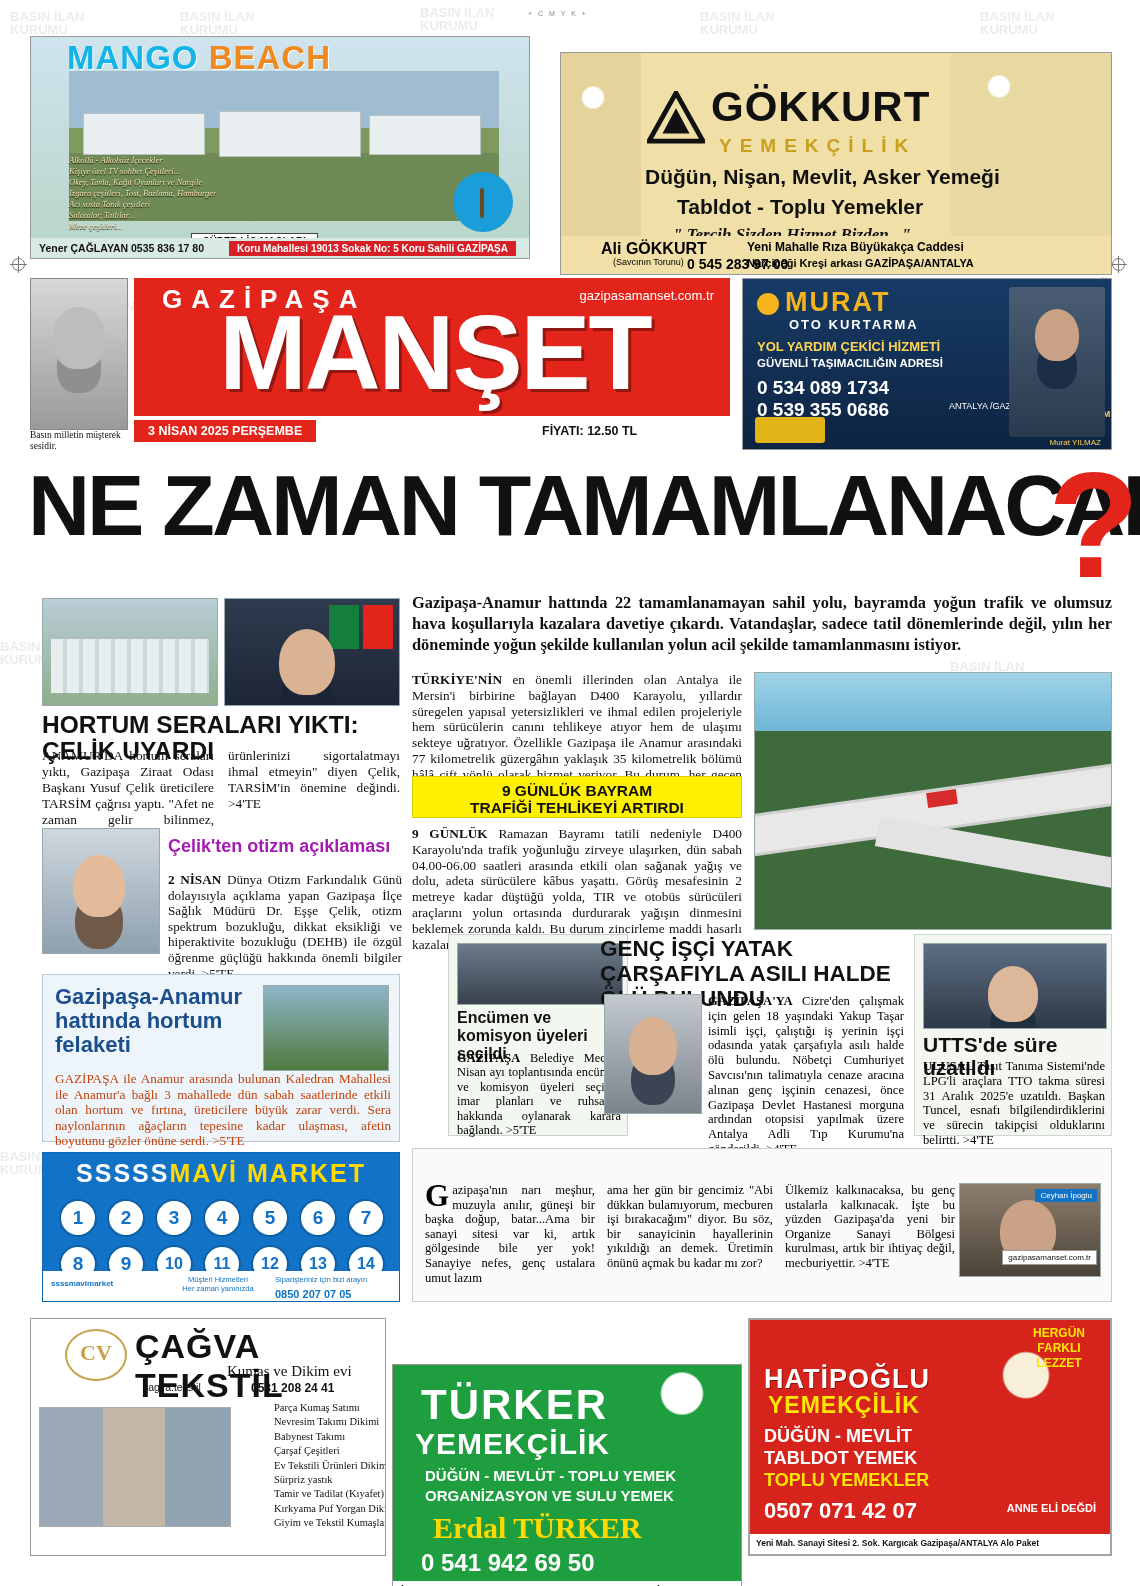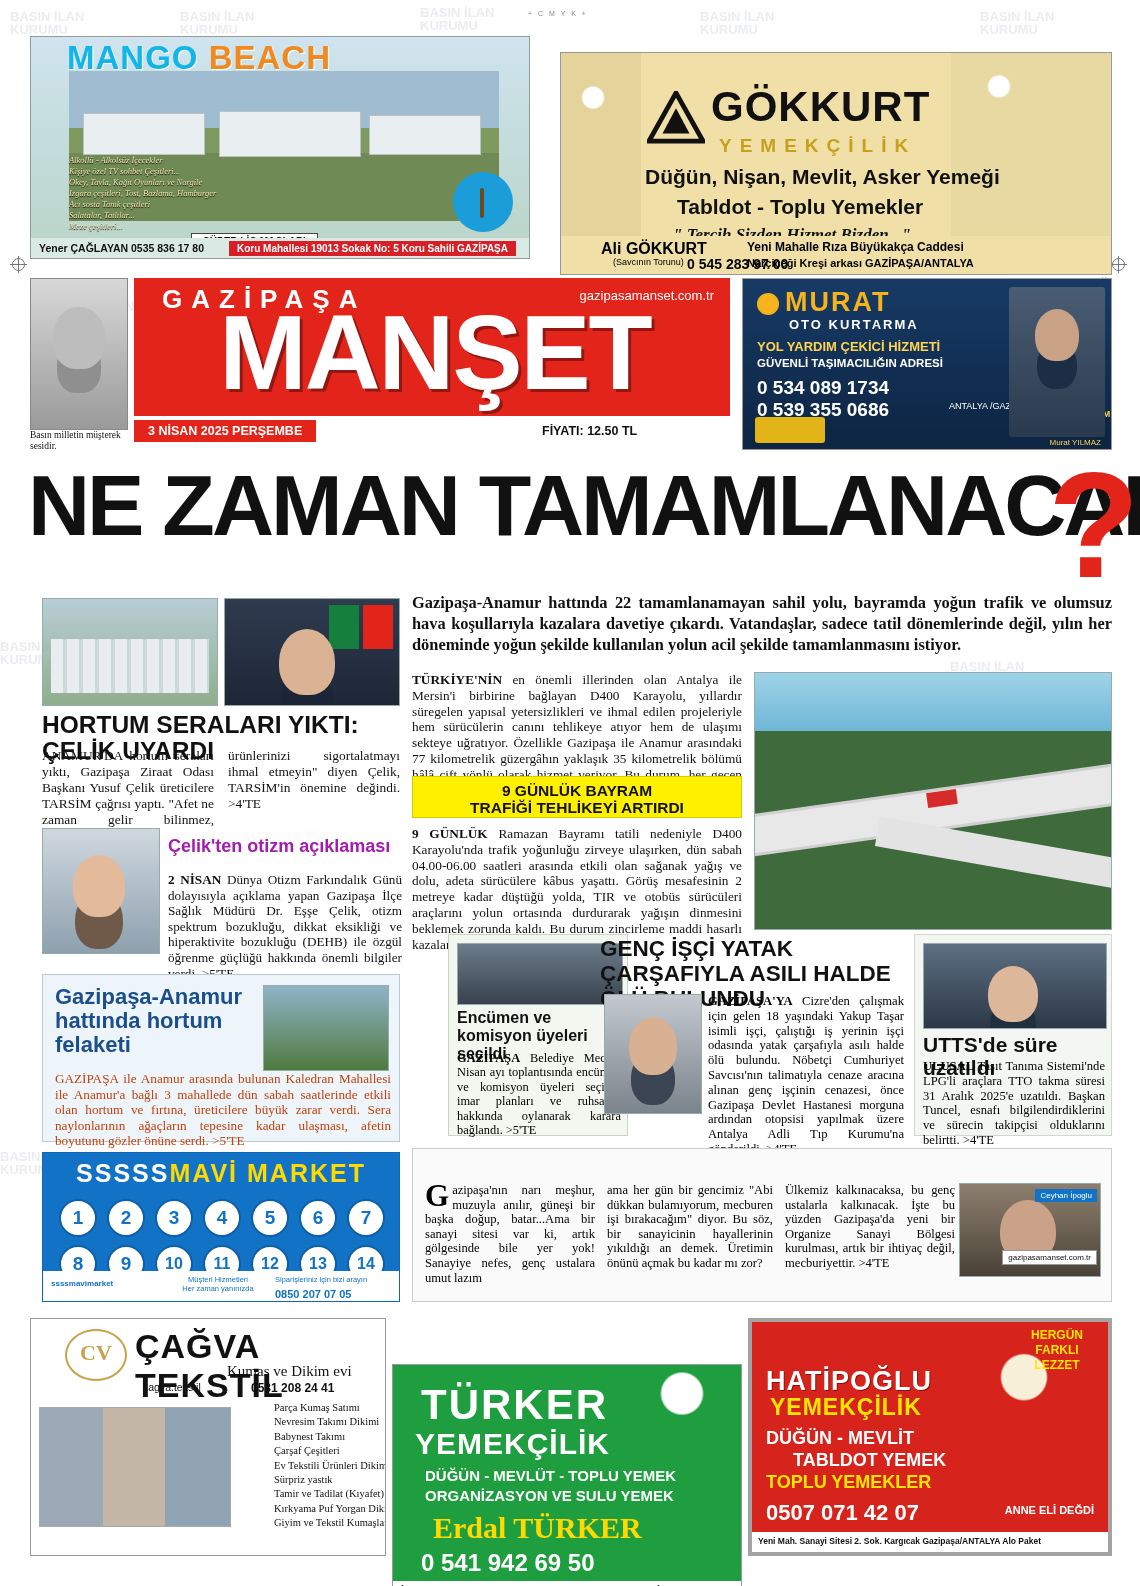--- a/index.html
+++ b/index.html
@@ -191,26 +191,26 @@
      radial-gradient(circle at 50% 88%,#f3d8a6 20px,#1e9e3e 22px),#1e9e3e;}
   #turker-t{position:absolute;left:28px;top:16px;font-family:"Liberation Sans",sans-serif;font-weight:bold;font-size:42px;letter-spacing:2px;color:#fff;}
   #turker-t2{position:absolute;left:22px;top:62px;font-family:"Liberation Sans",sans-serif;font-weight:bold;font-size:30px;color:#fff;letter-spacing:1px;}
   #turker-l1{position:absolute;left:32px;top:102px;font-family:"Liberation Sans",sans-serif;font-weight:bold;font-size:15px;color:#fff;}
   #turker-l2{position:absolute;left:32px;top:122px;font-family:"Liberation Sans",sans-serif;font-weight:bold;font-size:15px;color:#fff;}
   #turker-name{position:absolute;left:40px;top:146px;font-family:"Liberation Serif",serif;font-weight:bold;font-size:30px;color:#ffd900;}
   #turker-tel{position:absolute;left:28px;top:184px;font-family:"Liberation Sans",sans-serif;font-weight:bold;font-size:24px;color:#fff;}
   #turker-foot{position:absolute;left:0;bottom:0;width:100%;height:20px;background:#fff;color:#111;}
   #turker-foot span{position:absolute;left:8px;top:4px;font-family:"Liberation Sans",sans-serif;font-size:10.5px;font-weight:bold;}
 
-  #ad-hatip{left:748px;top:1318px;width:364px;height:238px;border:4px solid #a3a3a3;background:#d6231b;overflow:hidden;color:#fff;}
+  #ad-hatip{left:748px;top:1318px;width:364px;height:238px;border:2px solid #a3a3a3;background:#d6231b;overflow:hidden;color:#fff;}
   #hatip-badge{position:absolute;right:8px;top:6px;width:86px;text-align:center;font-family:"Liberation Sans",sans-serif;font-weight:bold;font-size:12px;line-height:15px;color:#ffe600;}
   #hatip-t{position:absolute;left:14px;top:44px;font-family:"Liberation Sans",sans-serif;font-weight:bold;font-size:27px;color:#fff;letter-spacing:1px;text-shadow:1px 1px 0 #8c1009;}
   #hatip-t2{position:absolute;left:18px;top:72px;font-family:"Liberation Sans",sans-serif;font-weight:bold;font-size:23px;color:#ffe600;letter-spacing:1px;}
   #hatip-l1{position:absolute;left:14px;top:106px;font-family:"Liberation Sans",sans-serif;font-weight:bold;font-size:18px;}
-  #hatip-l2{position:absolute;left:14px;top:128px;font-family:"Liberation Sans",sans-serif;font-weight:bold;font-size:18px;margin-left:27px;}
+  #hatip-l2{position:absolute;left:14px;top:128px;font-family:"Liberation Sans",sans-serif;font-weight:bold;font-size:18px;}
   #hatip-l3{position:absolute;left:14px;top:150px;font-family:"Liberation Sans",sans-serif;font-weight:bold;font-size:18px;color:#ffe600;}
   #hatip-tel{position:absolute;left:14px;top:178px;font-family:"Liberation Sans",sans-serif;font-weight:bold;font-size:22px;}
   #hatip-slog{position:absolute;right:14px;top:182px;font-family:"Liberation Sans",sans-serif;font-weight:bold;font-size:11px;color:#fff;}
   #hatip-food{position:absolute;right:0;top:28px;width:140px;height:170px;background:
      radial-gradient(circle at 40% 16%,#f7efd8 22px,#d6231b 24px),
      radial-gradient(circle at 72% 42%,#e9e2cd 24px,#d6231b 26px),
      radial-gradient(circle at 38% 70%,#f2e9d2 22px,#d6231b 24px),#c81d16;}
   #hatip-foot{position:absolute;left:0;bottom:0;width:100%;height:20px;background:#fff;color:#111;}
   #hatip-foot span{position:absolute;left:6px;top:4px;font-family:"Liberation Sans",sans-serif;font-size:8.5px;font-weight:bold;}
 </style>

